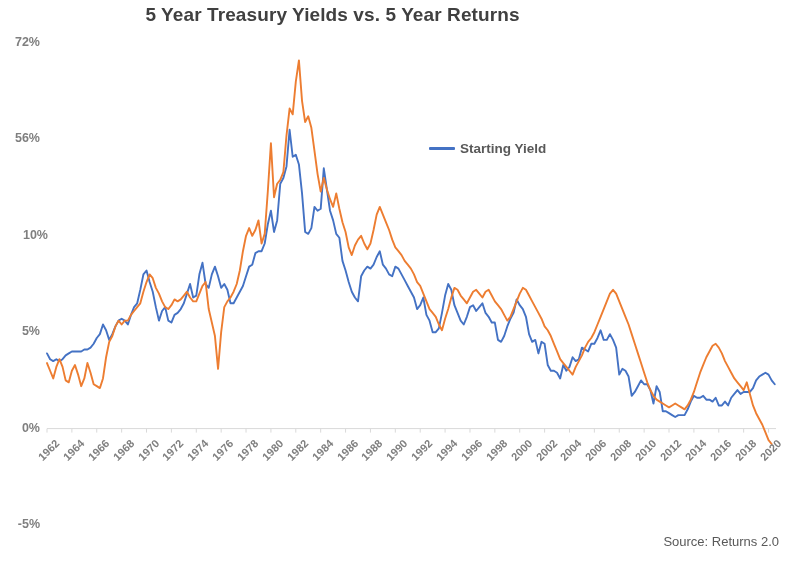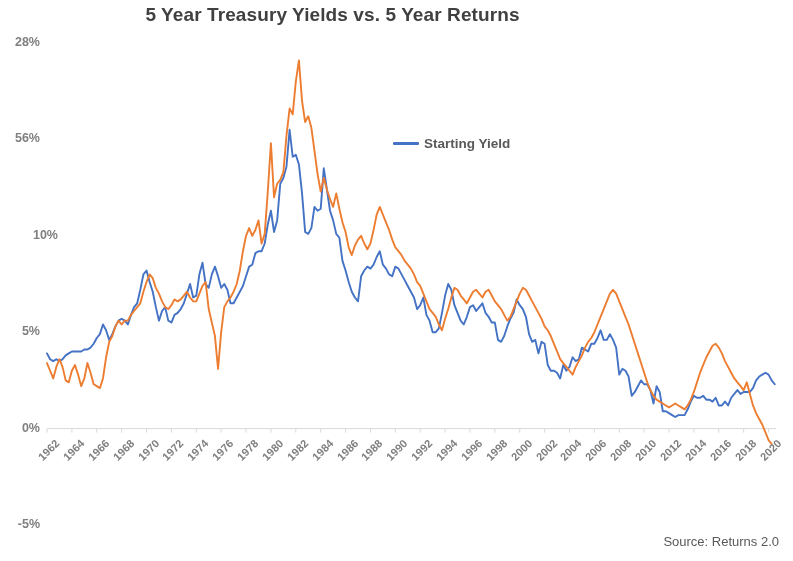--- a/index.html
+++ b/index.html
@@ -20,22 +20,22 @@
     font-size:12.5px; font-weight:bold; color:#7f7f7f;
   }
 
   .xtick-label{
     position:absolute; font-size:11px; font-weight:bold; color:#7f7f7f;
     transform-origin:right top; transform:rotate(-45deg);
     white-space:nowrap; text-align:right;
   }
 
   #legend{
-    position:absolute; top:136px; left:393px; height:20px;
-    display:flex; align-items:flex-start; gap:18px;
+    position:absolute; top:136px; left:429px; height:20px;
+    display:flex; align-items:flex-end; gap:18px;
   }
   .legend-item{display:flex; align-items:center; gap:5px;}
   .legend-swatch{width:26px; height:3px; border-radius:1px;}
   .legend-text{font-size:13.5px; font-weight:bold; color:#595959; white-space:nowrap;}
 
   #source-note{
     position:absolute; right:14px; bottom:12px;
     font-size:13px; color:#595959; white-space:nowrap;
   }
 </style>
@@ -78,23 +78,23 @@
         <line x1="718.7747440273048" x2="718.7747440273048" y1="428.6" y2="432.6" stroke="#d9d9d9" stroke-width="1"></line>
         <line x1="743.6552901023902" x2="743.6552901023902" y1="428.6" y2="432.6" stroke="#d9d9d9" stroke-width="1"></line>
         <line x1="768.5358361774755" x2="768.5358361774755" y1="428.6" y2="432.6" stroke="#d9d9d9" stroke-width="1"></line>
       </g>
     <g id="series-layer">
         <polyline points="47.00,353.41 50.11,359.19 53.22,361.12 56.33,359.19 59.44,361.12 62.55,359.19 65.66,355.34 68.77,353.41 71.88,351.48 74.99,351.48 78.10,351.48 81.21,351.48 84.32,349.55 87.43,349.55 90.54,347.62 93.65,343.77 96.76,337.98 99.87,334.13 102.98,324.49 106.09,330.27 109.20,339.91 112.31,334.13 115.42,326.42 118.53,320.63 121.64,318.70 124.75,320.63 127.86,324.49 130.97,314.85 134.08,307.14 137.19,303.28 140.30,289.78 143.41,274.36 146.52,270.50 149.63,282.07 152.74,291.71 155.85,307.14 158.96,320.63 162.07,310.99 165.18,307.14 168.29,320.63 171.40,322.56 174.51,314.85 177.62,312.92 180.73,309.06 183.84,303.28 186.95,293.64 190.06,284.00 193.17,297.50 196.28,295.57 199.39,274.36 202.50,262.79 205.61,284.00 208.72,287.86 211.83,274.36 214.94,266.65 218.05,276.29 221.16,287.86 224.27,284.00 227.38,289.78 230.49,303.28 233.60,303.28 236.71,297.50 239.82,291.71 242.93,285.93 246.04,276.29 249.15,266.65 252.26,264.72 255.37,253.15 258.48,251.22 261.59,251.22 264.70,243.51 267.81,224.23 270.92,210.74 274.03,231.94 277.15,220.38 280.26,183.74 283.37,177.96 286.48,166.39 289.59,129.76 292.70,156.75 295.81,154.82 298.92,164.46 302.03,193.38 305.14,231.94 308.25,233.87 311.36,228.09 314.47,206.88 317.58,210.74 320.69,208.81 323.80,168.32 326.91,189.53 330.02,210.74 333.13,220.38 336.24,233.87 339.35,237.73 342.46,260.86 345.57,270.50 348.68,282.07 351.79,291.71 354.90,297.50 358.01,301.35 361.12,276.29 364.23,270.50 367.34,266.65 370.45,268.58 373.56,264.72 376.67,257.01 379.78,251.22 382.89,264.72 386.00,268.58 389.11,274.36 392.22,276.29 395.33,266.65 398.44,268.58 401.55,274.36 404.66,280.14 407.77,285.93 410.88,291.71 413.99,297.50 417.10,309.06 420.21,305.21 423.32,297.50 426.43,314.85 429.54,320.63 432.65,332.20 435.76,332.20 438.87,328.34 441.98,312.92 445.09,295.57 448.20,284.00 451.31,289.78 454.42,305.21 457.53,312.92 460.64,320.63 463.75,324.49 466.86,316.78 469.97,307.14 473.08,305.21 476.19,310.99 479.30,307.14 482.41,303.28 485.52,312.92 488.63,316.78 491.74,322.56 494.85,322.56 497.96,339.91 501.07,341.84 504.18,336.06 507.29,326.42 510.40,318.70 513.51,312.92 516.62,299.42 519.73,305.21 522.84,309.06 525.95,316.78 529.06,334.13 532.17,341.84 535.28,339.91 538.39,353.41 541.50,341.84 544.61,343.77 547.72,364.98 550.83,370.76 553.94,370.76 557.05,372.69 560.16,378.47 563.27,364.98 566.38,370.76 569.49,366.90 572.60,357.26 575.71,361.12 578.82,359.19 581.93,347.62 585.04,349.55 588.15,351.48 591.26,343.77 594.37,343.77 597.48,337.98 600.59,330.27 603.70,339.91 606.81,339.91 609.92,334.13 613.03,339.91 616.14,347.62 619.25,374.62 622.36,368.83 625.47,370.76 628.58,376.54 631.69,395.82 634.80,391.97 637.91,386.18 641.02,380.40 644.13,384.26 647.24,384.26 650.35,390.04 653.46,403.54 656.57,386.18 659.68,391.97 662.79,411.25 665.90,411.25 669.01,413.18 672.12,415.10 675.23,417.03 678.34,415.10 681.45,415.10 684.56,415.10 687.67,409.32 690.78,401.61 693.89,395.82 697.00,397.75 700.11,397.75 703.22,395.82 706.33,399.68 709.44,399.68 712.55,401.61 715.66,397.75 718.77,405.46 721.88,405.46 724.99,401.61 728.10,405.46 731.22,397.75 734.33,393.90 737.44,390.04 740.55,393.90 743.66,391.97 746.77,391.97 749.88,391.97 752.99,388.11 756.10,380.40 759.21,376.54 762.32,374.62 765.43,372.69 768.54,374.62 771.65,380.40 774.76,384.26 NaN,386.18 NaN,393.90 NaN,397.75 NaN,397.75 NaN,401.61 NaN,420.89 NaN,422.82 NaN,422.82" fill="none" stroke="#4472C4" stroke-width="1.9" stroke-linejoin="round" stroke-linecap="round"></polyline>
         <polyline points="47.00,363.05 50.11,370.76 53.22,378.47 56.33,366.90 59.44,359.19 62.55,366.90 65.66,380.40 68.77,382.33 71.88,370.76 74.99,364.98 78.10,374.62 81.21,386.18 84.32,378.47 87.43,363.05 90.54,372.69 93.65,384.26 96.76,386.18 99.87,388.11 102.98,378.47 106.09,357.26 109.20,341.84 112.31,336.06 115.42,326.42 118.53,320.63 121.64,324.49 124.75,320.63 127.86,320.63 130.97,314.85 134.08,310.99 137.19,307.14 140.30,303.28 143.41,291.71 146.52,282.07 149.63,274.36 152.74,278.22 155.85,287.86 158.96,293.64 162.07,301.35 165.18,307.14 168.29,309.06 171.40,305.21 174.51,299.42 177.62,301.35 180.73,299.42 183.84,295.57 186.95,291.71 190.06,297.50 193.17,301.35 196.28,301.35 199.39,293.64 202.50,285.93 205.61,282.07 208.72,309.06 211.83,322.56 214.94,336.06 218.05,368.83 221.16,332.20 224.27,307.14 227.38,301.35 230.49,297.50 233.60,291.71 236.71,284.00 239.82,270.50 242.93,251.22 246.04,235.80 249.15,228.09 252.26,235.80 255.37,230.02 258.48,220.38 261.59,243.51 264.70,233.87 267.81,191.46 270.92,143.26 274.03,197.24 277.15,183.74 280.26,179.89 283.37,172.18 286.48,135.54 289.59,108.55 292.70,114.34 295.81,81.56 298.92,60.35 302.03,100.84 305.14,122.05 308.25,116.26 311.36,127.83 314.47,150.97 317.58,174.10 320.69,191.46 323.80,177.96 326.91,189.53 330.02,199.17 333.13,206.88 336.24,193.38 339.35,208.81 342.46,222.30 345.57,231.94 348.68,247.37 351.79,255.08 354.90,245.44 358.01,239.66 361.12,235.80 364.23,243.51 367.34,249.30 370.45,243.51 373.56,230.02 376.67,214.59 379.78,206.88 382.89,214.59 386.00,222.30 389.11,230.02 392.22,239.66 395.33,247.37 398.44,251.22 401.55,255.08 404.66,260.86 407.77,264.72 410.88,268.58 413.99,274.36 417.10,282.07 420.21,285.93 423.32,293.64 426.43,301.35 429.54,309.06 432.65,312.92 435.76,316.78 438.87,324.49 441.98,330.27 445.09,318.70 448.20,309.06 451.31,297.50 454.42,287.86 457.53,289.78 460.64,295.57 463.75,299.42 466.86,303.28 469.97,297.50 473.08,291.71 476.19,289.78 479.30,293.64 482.41,297.50 485.52,291.71 488.63,289.78 491.74,295.57 494.85,301.35 497.96,305.21 501.07,309.06 504.18,314.85 507.29,320.63 510.40,316.78 513.51,309.06 516.62,301.35 519.73,293.64 522.84,287.86 525.95,289.78 529.06,295.57 532.17,301.35 535.28,307.14 538.39,312.92 541.50,318.70 544.61,326.42 547.72,330.27 550.83,336.06 553.94,343.77 557.05,351.48 560.16,359.19 563.27,363.05 566.38,366.90 569.49,370.76 572.60,374.62 575.71,366.90 578.82,361.12 581.93,355.34 585.04,347.62 588.15,341.84 591.26,337.98 594.37,332.20 597.48,324.49 600.59,316.78 603.70,309.06 606.81,301.35 609.92,293.64 613.03,289.78 616.14,293.64 619.25,301.35 622.36,309.06 625.47,316.78 628.58,324.49 631.69,334.13 634.80,343.77 637.91,353.41 641.02,363.05 644.13,372.69 647.24,382.33 650.35,390.04 653.46,395.82 656.57,399.68 659.68,401.61 662.79,403.54 665.90,405.46 669.01,407.39 672.12,405.46 675.23,403.54 678.34,405.46 681.45,407.39 684.56,409.32 687.67,405.46 690.78,399.68 693.89,391.97 697.00,382.33 700.11,372.69 703.22,364.98 706.33,357.26 709.44,351.48 712.55,345.70 715.66,343.77 718.77,347.62 721.88,353.41 724.99,361.12 728.10,366.90 731.22,372.69 734.33,378.47 737.44,382.33 740.55,386.18 743.66,390.04 746.77,382.33 749.88,393.90 752.99,405.46 756.10,413.18 759.21,418.96 762.32,424.74 765.43,432.46 768.54,440.17 771.65,444.02" fill="none" stroke="#ED7D31" stroke-width="1.9" stroke-linejoin="round" stroke-linecap="round"></polyline>
       </g>
   </svg>
   <div id="ylabels">
-      <div class="ytick-label" style="left: 0px; top: 35px;">28%</div>
+      <div class="ytick-label" style="left: 0px; top: 35px;">72%</div>
       <div class="ytick-label" style="left: 0px; top: 131.4px;">56%</div>
-      <div class="ytick-label" style="left: 18px; top: 227.8px;">10%</div>
+      <div class="ytick-label" style="left: 8px; top: 227.8px;">10%</div>
       <div class="ytick-label" style="left: 0px; top: 324.2px;">5%</div>
       <div class="ytick-label" style="left: 0px; top: 420.6px;">0%</div>
       <div class="ytick-label" style="left: 0px; top: 517px;">-5%</div>
     </div>
   <div id="xlabels">
       <div class="xtick-label" style="left: -7px; top: 436.6px; width: 60px;">1962</div>
       <div class="xtick-label" style="left: 17.8805px; top: 436.6px; width: 60px;">1964</div>
       <div class="xtick-label" style="left: 42.7611px; top: 436.6px; width: 60px;">1966</div>
       <div class="xtick-label" style="left: 67.6416px; top: 436.6px; width: 60px;">1968</div>
       <div class="xtick-label" style="left: 92.5222px; top: 436.6px; width: 60px;">1970</div>

